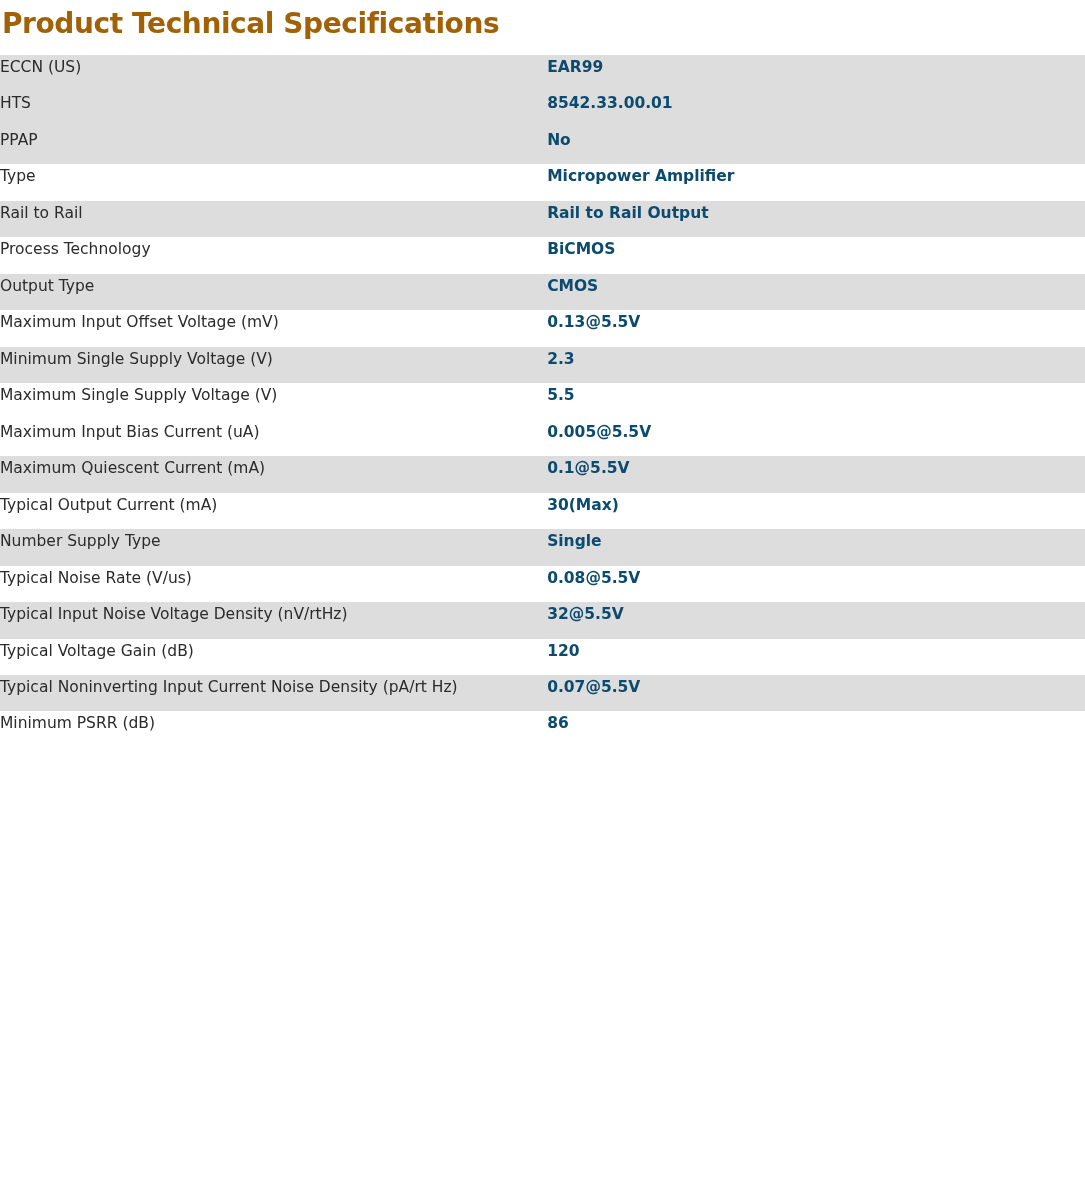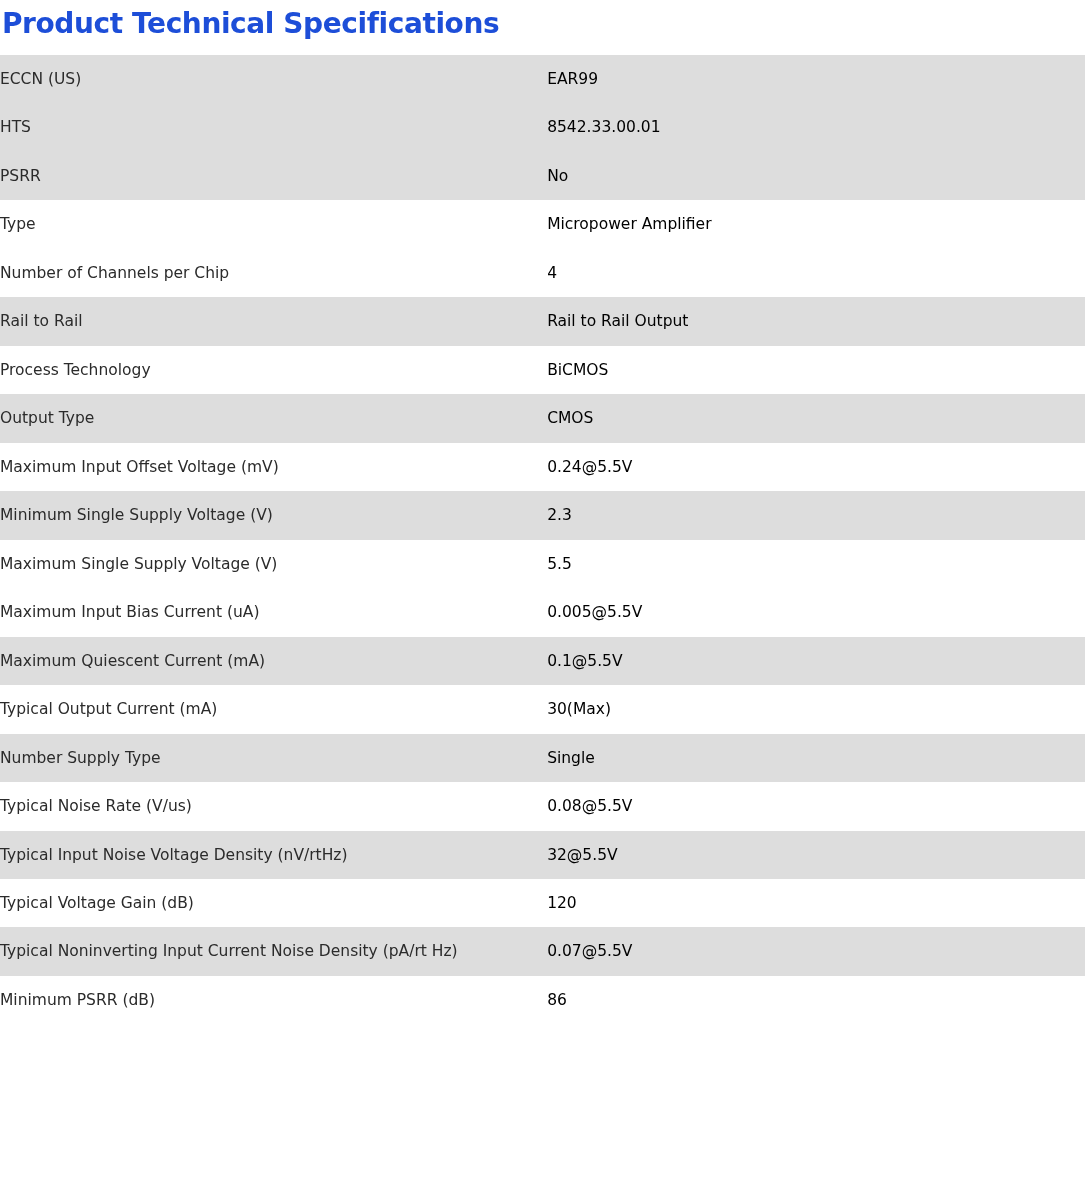--- a/index.html
+++ b/index.html
@@ -14,97 +14,93 @@
     color: #222222;
   }
   .page {
     width: 1085px;
     box-sizing: border-box;
     padding: 0;
   }
   .page-title {
     font-size: 28px;
     font-weight: bold;
-    color: #1d4ed8;
+    color: #a16207;
     letter-spacing: -0.4px;
     margin: 6px 0 14px 2px;
     line-height: 1.25;
   }
   table.spec-table {
     width: 1085px;
     border-collapse: collapse;
     table-layout: fixed;
   }
   table.spec-table tr.row-even {
     background: #dddddd;
   }
   table.spec-table tr.row-odd {
     background: #ffffff;
   }
   table.spec-table td {
     vertical-align: top;
-    padding: 13px 0 13px 0;
+    padding: 1px 0 13px 0;
     font-size: 15.5px;
     line-height: 1.45;
   }
   td.spec-label {
     width: 530px;
     padding-left: 34px;
     padding-right: 14px;
     font-weight: 400;
     color: #2b2b2b;
   }
   td.spec-value {
     width: 521px;
-    font-weight: normal;
-    color: #000000;
+    font-weight: bold;
+    color: #0c4a6e;
   }
 </style>
 </head>
 <body>
 
 <div class="page">
   <h1 class="page-title">Product Technical Specifications</h1>
   <table class="spec-table">
     <tbody>
         <tr class="row-even">
           <td class="spec-label">ECCN (US)</td>
           <td class="spec-value">EAR99</td>
         </tr>
         <tr class="row-even">
           <td class="spec-label">HTS</td>
           <td class="spec-value">8542.33.00.01</td>
         </tr>
         <tr class="row-even">
-          <td class="spec-label">PSRR</td>
+          <td class="spec-label">PPAP</td>
           <td class="spec-value">No</td>
         </tr>
         <tr class="row-odd">
           <td class="spec-label">Type</td>
           <td class="spec-value">Micropower Amplifier</td>
-        </tr>
-        <tr class="row-odd">
-          <td class="spec-label">Number of Channels per Chip</td>
-          <td class="spec-value">4</td>
         </tr>
         <tr class="row-even">
           <td class="spec-label">Rail to Rail</td>
           <td class="spec-value">Rail to Rail Output</td>
         </tr>
         <tr class="row-odd">
           <td class="spec-label">Process Technology</td>
           <td class="spec-value">BiCMOS</td>
         </tr>
         <tr class="row-even">
           <td class="spec-label">Output Type</td>
           <td class="spec-value">CMOS</td>
         </tr>
         <tr class="row-odd">
           <td class="spec-label">Maximum Input Offset Voltage (mV)</td>
-          <td class="spec-value">0.24@5.5V</td>
+          <td class="spec-value">0.13@5.5V</td>
         </tr>
         <tr class="row-even">
           <td class="spec-label">Minimum Single Supply Voltage (V)</td>
           <td class="spec-value">2.3</td>
         </tr>
         <tr class="row-odd">
           <td class="spec-label">Maximum Single Supply Voltage (V)</td>
           <td class="spec-value">5.5</td>
         </tr>
         <tr class="row-odd">

